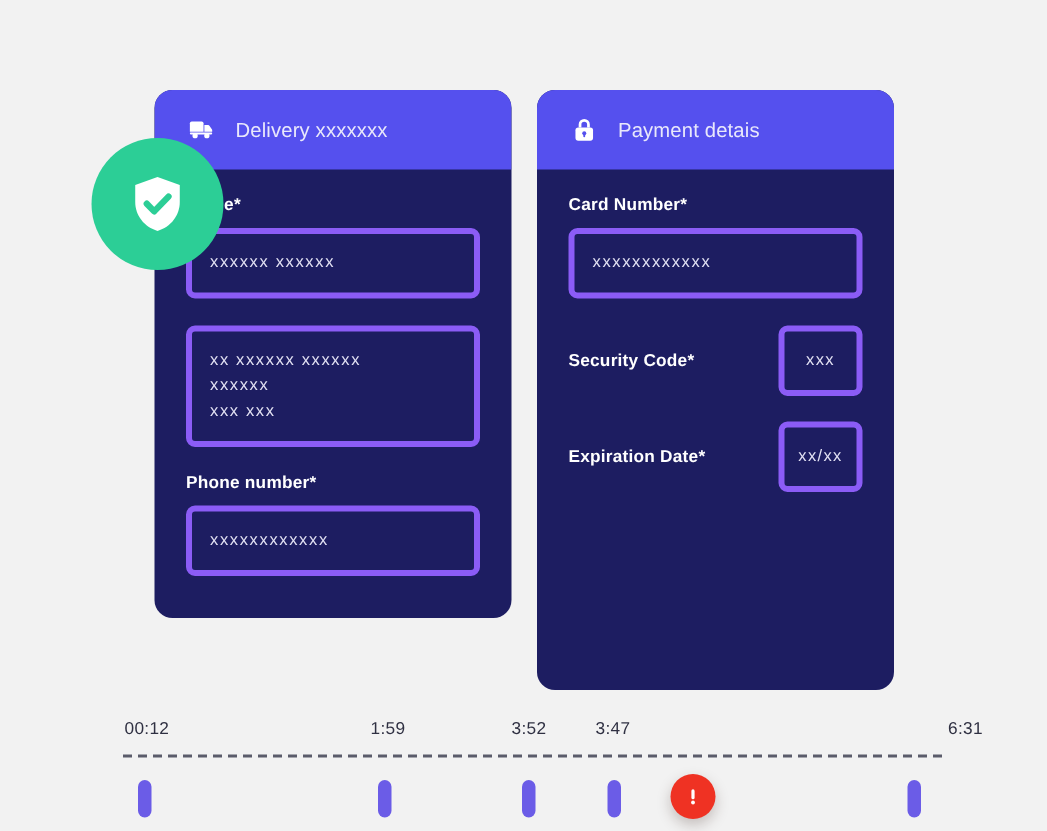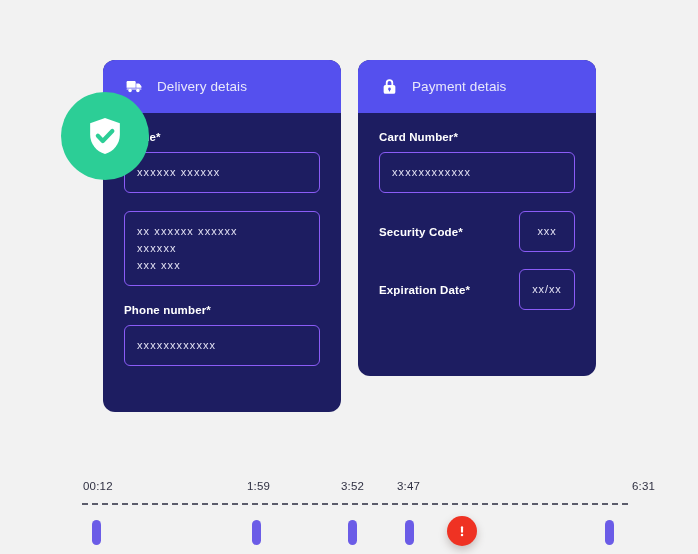--- a/index.html
+++ b/index.html
@@ -26,21 +26,21 @@
 
   
   .card {
     position: absolute;
     border-radius: 12px;
     overflow: hidden;
     background: #1d1d61;
   }
 
   #card-delivery { left: 103px; top: 60px; width: 238px; height: 352px; }
-  #card-payment  { left: 358px; top: 60px; width: 238px; height: 316px; }
+  #card-payment  { left: 358px; top: 60px; width: 238px; height: 400px; }
 
   .card-header {
     height: 53px;
     background: #5550ee;
     display: flex;
     align-items: center;
     padding-left: 22px;
     gap: 13px;
   }
 
@@ -66,21 +66,21 @@
   .field-label {
     color: #ffffff;
     font-size: 11.5px;
     font-weight: bold;
     letter-spacing: 0.15px;
     margin-bottom: 9px;
     white-space: nowrap;
   }
 
   .field-box {
-    border: 1px solid #8b5cf6;
+    border: 4px solid #8b5cf6;
     border-radius: 6px;
     background: #1d1d61;
     color: #e2e1f3;
     font-size: 11px;
     letter-spacing: 1.1px;
     padding: 11px 12px;
     line-height: 1.55;
     white-space: pre-line;
   }
 
@@ -177,21 +177,21 @@
     <div class="card-header">
       <span class="hdr-icon">
         <svg viewBox="0 0 24 24" fill="#ffffff" xmlns="http://www.w3.org/2000/svg">
           <path d="M2 6.6c0-.9.7-1.6 1.6-1.6h8.3c.9 0 1.6.7 1.6 1.6v7.1H2V6.6z"></path>
           <path d="M14.2 8.1h3.1c.5 0 1 .25 1.3.68l1.9 2.7c.2.28.3.6.3.94v1.3h-6.6V8.1z"></path>
           <rect x="2" y="14.4" width="18.8" height="1.5" rx="0.7"></rect>
           <circle cx="6.4" cy="17" r="2.2"></circle>
           <circle cx="16.3" cy="17" r="2.2"></circle>
         </svg>
       </span>
-      <span class="card-header-title">Delivery detais</span>
+      <span class="card-header-title">Delivery xxxxxxx</span>
     </div>
 
     <div class="card-body">
 
       <div class="field-group">
         <div class="field-label">Name*</div>
         <div class="field-box">xxxxxx xxxxxx</div>
       </div>
 
       <div class="field-group tall">

